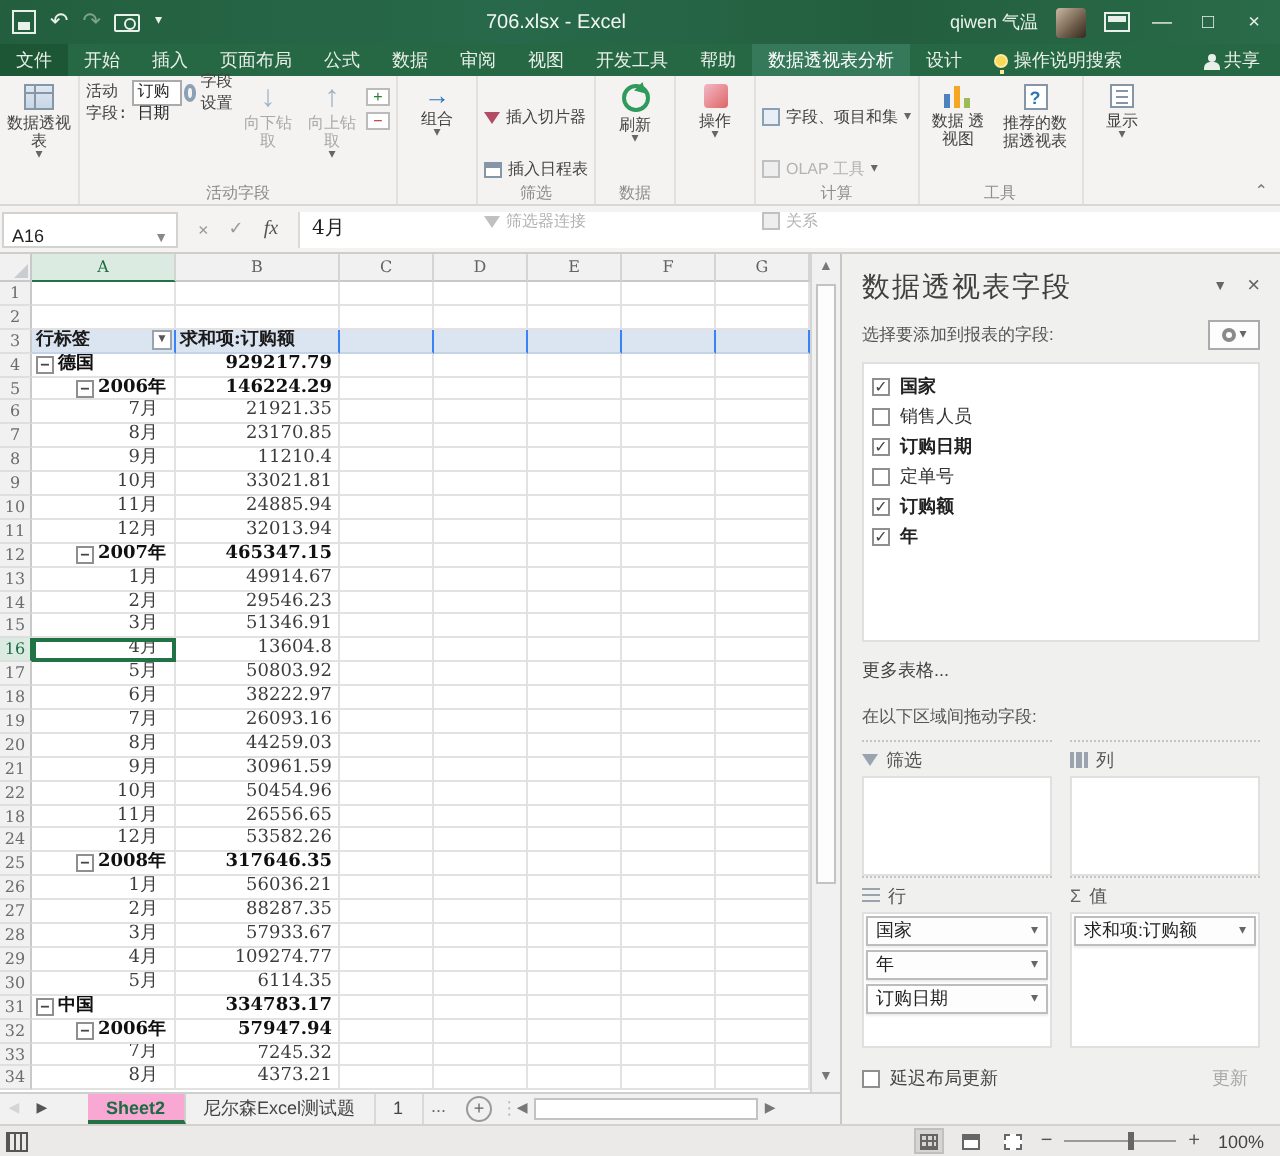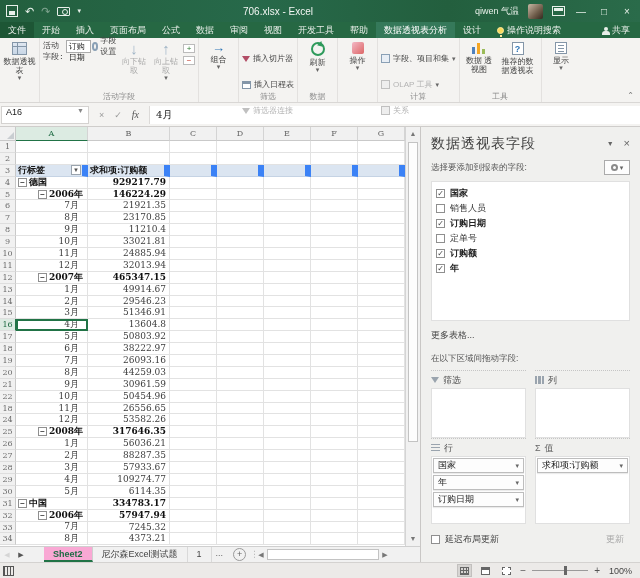--- a/index.html
+++ b/index.html
@@ -76,41 +76,41 @@
   .chart-i .b1 { left:0; height:7px; background:#4f81bd; }
   .chart-i .b2 { left:5px; height:11px; background:#f5a623; }
   .chart-i .b3 { left:10px; height:5px; background:#9bbb59; }
   .rec-i { width:12px; height:13px; border:1px solid #8496a8; background:#fff; color:#2e75b6; font-size:9px; line-height:12px; text-align:center; font-weight:bold; }
   .show-i { width:12px; height:12px; border:1px solid #8496a8; background:#fff; position:relative; }
   .show-i::after { content:""; position:absolute; left:2px; top:2px; right:2px; height:7px; background:repeating-linear-gradient(#8496a8 0 1px,transparent 1px 3px); }
   #ribbon-collapse { position:absolute; right:6px; bottom:2px; color:#777; font-size:8px; }
 
   
   #fbar { height:24px; background:#f4f3f1; display:flex; align-items:center; border-bottom:1px solid #cfcdcb; }
-  #namebox { width:88px; height:18px; background:#fff; border:1px solid #d4d2d0; margin-left:1px; display:flex; align-items:flex-start; padding:0 4px; font-size:9px; color:#222; }
+  #namebox { width:88px; height:18px; background:#fff; border:1px solid #d4d2d0; margin-left:1px; display:flex; align-items:flex-end; padding:0 4px; font-size:9px; color:#222; }
   #namebox .nb-arrow { margin-left:auto; color:#888; font-size:7px; }
   .fb-btns { display:flex; align-items:center; gap:10px; padding:0 10px; border-right:1px solid #dcdad8; height:18px; }
   .fxi { font-style:italic; font-family:"Liberation Serif",serif; color:#555; font-size:10px; }
   #fcontent { flex:1; height:18px; background:#fff; padding:1px 6px; font-family:"DejaVu Serif","Liberation Serif",serif; font-size:10px; color:#222; line-height:16px; }
 
   
   #grid-area { position:absolute; left:0; top:127px; width:420px; height:419px; background:#fff; overflow:hidden; }
   #colhead { display:flex; height:14px; }
   .cornercell { width:16px; background:#f1f1f1; border-right:1px solid #c9c9c9; border-bottom:1px solid #c9c9c9; position:relative; flex:none; }
   .cornercell::after { content:""; position:absolute; right:1px; bottom:1px; border-left:7px solid transparent; border-bottom:7px solid #c9cdd1; }
   .chcell { background:#f1f1f1; border-right:1px solid #d4d4d4; border-bottom:1px solid #c9c9c9; color:#636363; text-align:center; font-size:8px; line-height:13px; flex:none; font-family:"DejaVu Serif","Liberation Serif",serif; }
   .chcell.hl { background:#dcebe2; color:#1e6b43; border-bottom:1px solid #217346; }
   .grow { display:flex; height:11.9px; font-family:"DejaVu Serif","Liberation Serif",serif; }
   .rncell { width:16px; background:#f1f1f1; border-right:1px solid #c9c9c9; border-bottom:1px solid #dedede; color:#6c6c6c; font-size:8px; text-align:center; line-height:11px; flex:none; }
   .rncell.hl { background:#dcebe2; color:#1e6b43; border-right:1px solid #217346; }
   .gc { border-right:1px solid #e2e2e2; border-bottom:1px solid #e2e2e2; flex:none; font-size:9px; line-height:11px; color:#3d3d3d; overflow:hidden; white-space:nowrap; position:relative; }
   .ca { width:72px; display:flex; align-items:center; }
   .cb { width:82px; text-align:right; padding-right:3px; }
   .cx { width:47px; }
-  .grow.hdr .gc { background:#dbe5f1; font-weight:bold; color:#1a1a1a; border-right:6px solid #3b82f6; border-bottom:1px solid #c5d3e4;justify-content:flex-end; }
+  .grow.hdr .gc { background:#dbe5f1; font-weight:bold; color:#1a1a1a; border-right:1px solid #3b82f6; border-bottom:1px solid #c5d3e4;justify-content:flex-end; }
   .grow.hdr .ca { padding-left:2px; }
   .grow.hdr .cb { text-align:left; padding-left:2px; }
   .fltbtn { margin-left:auto; margin-right:1px; width:10px; height:10px; background:#fff; border:1px solid #9aa4ae; font-size:6px; line-height:9px; text-align:center; color:#555; font-family:"Liberation Sans",sans-serif; }
   .obox { width:9px; height:9px; border:1px solid #8f8f8f; background:#fff; color:#444; font-size:8px; line-height:7px; text-align:center; margin-right:2px; flex:none; font-family:"Liberation Sans",sans-serif; }
   .lvl0 { padding-left:2px; }
   .lvl1 { padding-left:22px; }
   .lvl2 { justify-content:flex-end; padding-right:8px; }
   .boldrow .gc { font-weight:bold; color:#101010; }
   .gc.sel { outline:2px solid #217346; outline-offset:-2px; }
   #vscroll { position:absolute; right:0; top:0; width:15px; height:419px; background:#f1f1f1; border-left:1px solid #d4d4d4; }

